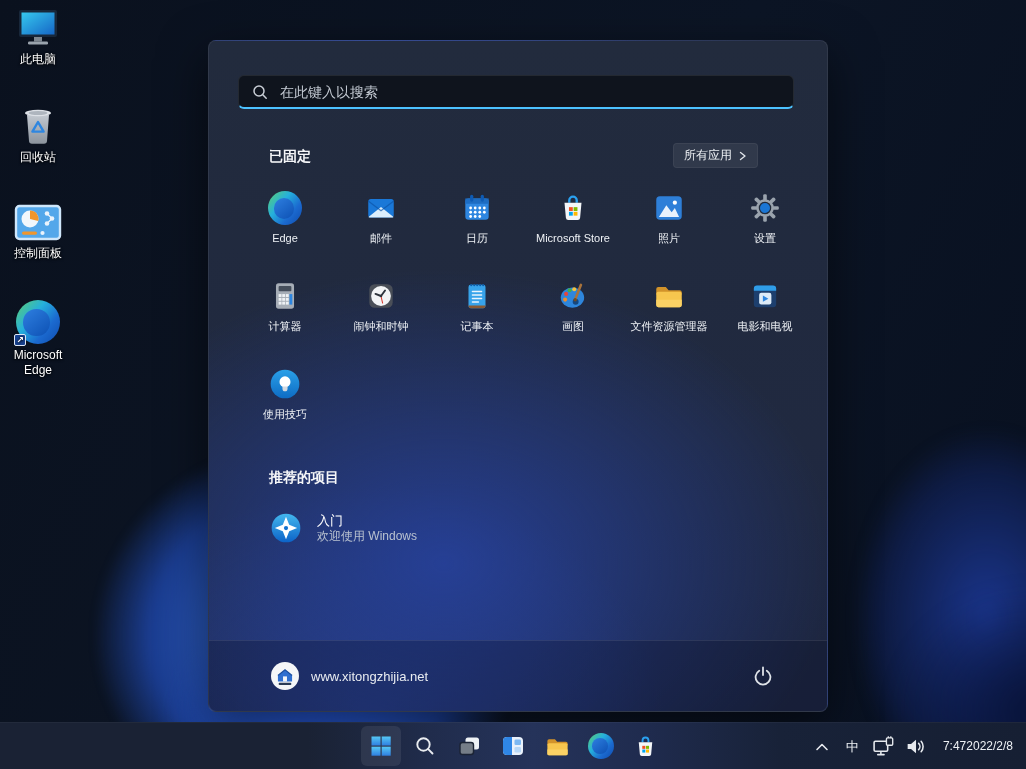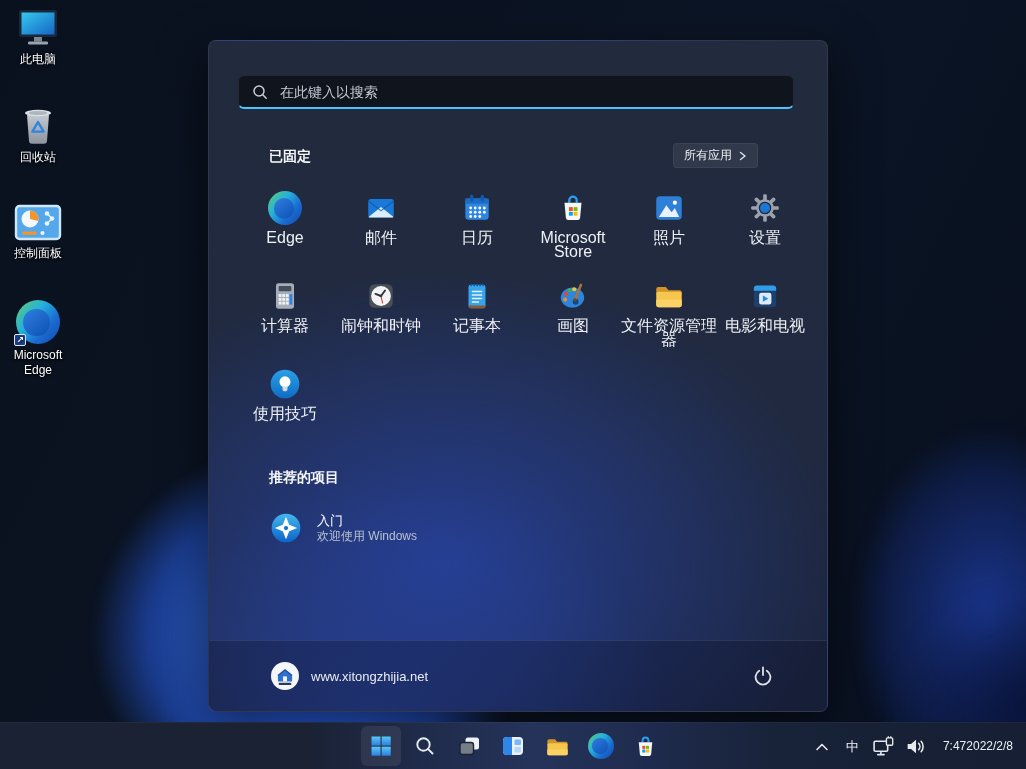--- a/index.html
+++ b/index.html
@@ -50,21 +50,21 @@
   .sec-header{position:absolute;color:#f5f6f8;font-size:14px;font-weight:700;}
   .hdr-pinned{left:60px;top:107px;}
   .hdr-rec{left:60px;top:428px;}
   .all-apps-btn{position:absolute;right:69px;top:102px;height:25px;display:flex;align-items:center;gap:7px;
     padding:8px 10px;background:rgba(255,255,255,.07);border:1px solid rgba(255,255,255,.05);border-radius:4px;
     color:#eef1f5;font-size:12px;}
   .tile-grid{position:absolute;left:28px;top:140px;width:580px;display:grid;
     grid-template-columns:repeat(6,96px);grid-auto-rows:88px;}
   .tile{display:flex;flex-direction:column;align-items:center;padding-top:10px;border-radius:4px;}
   .tile .ic{width:34px;height:34px;display:flex;align-items:center;justify-content:center;}
-  .tile .lbl{margin-top:6px;font-size:16px;color:#eef1f5;text-align:center;line-height:14px;}
+  .tile .lbl{margin-top:6px;font-size:11px;color:#eef1f5;text-align:center;line-height:14px;}
   .rec-item{position:absolute;left:48px;top:462px;width:320px;height:50px;display:flex;align-items:center;gap:14px;
     padding-left:12px;border-radius:4px;}
   .rec-item .t1{color:#fff;font-size:13px;line-height:17px;}
   .rec-item .t2{color:#b9c2d0;font-size:12px;line-height:15px;}
   .menu-footer{position:absolute;left:0;right:0;bottom:0;height:71px;border-top:1px solid rgba(255,255,255,.09);
     background:rgba(10,16,36,.28);border-radius:0 0 8px 8px;display:flex;align-items:center;}
   .user-chip{display:flex;align-items:center;gap:12px;margin-left:62px;}
   .avatar{width:28px;height:28px;border-radius:50%;background:#f4f6f8;display:flex;align-items:center;justify-content:center;overflow:hidden;}
   .site-label{color:#e9ecf1;font-size:13px;}
   .power-btn{position:absolute;right:44px;top:15px;width:40px;height:40px;display:flex;align-items:center;justify-content:center;border-radius:4px;}

